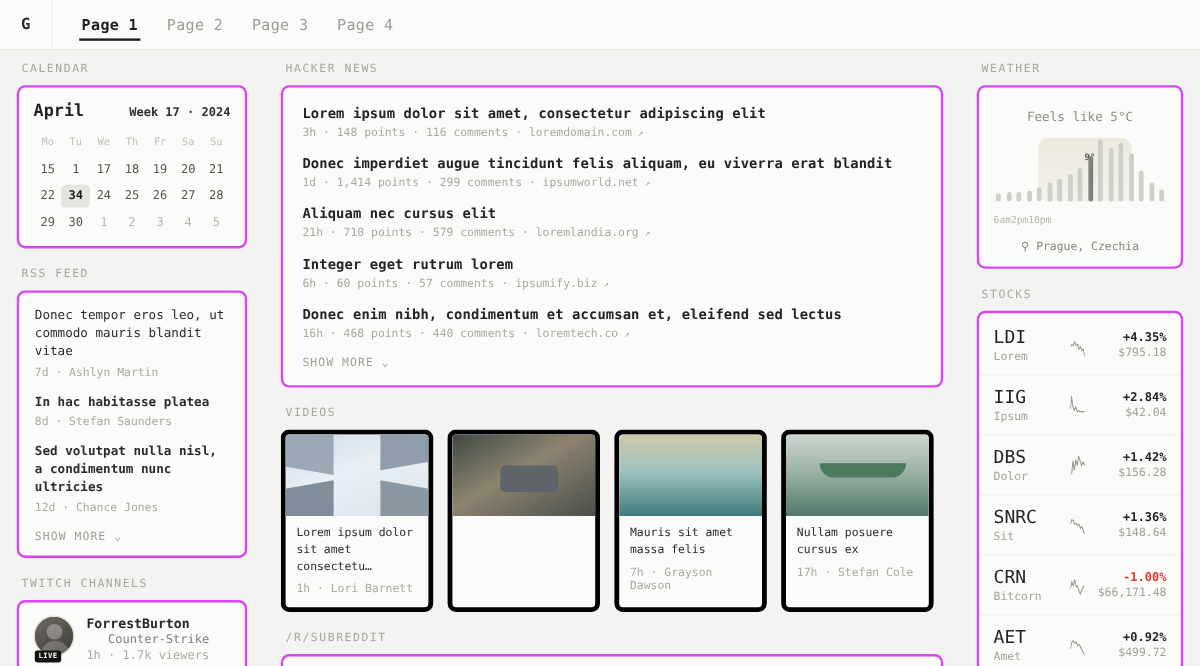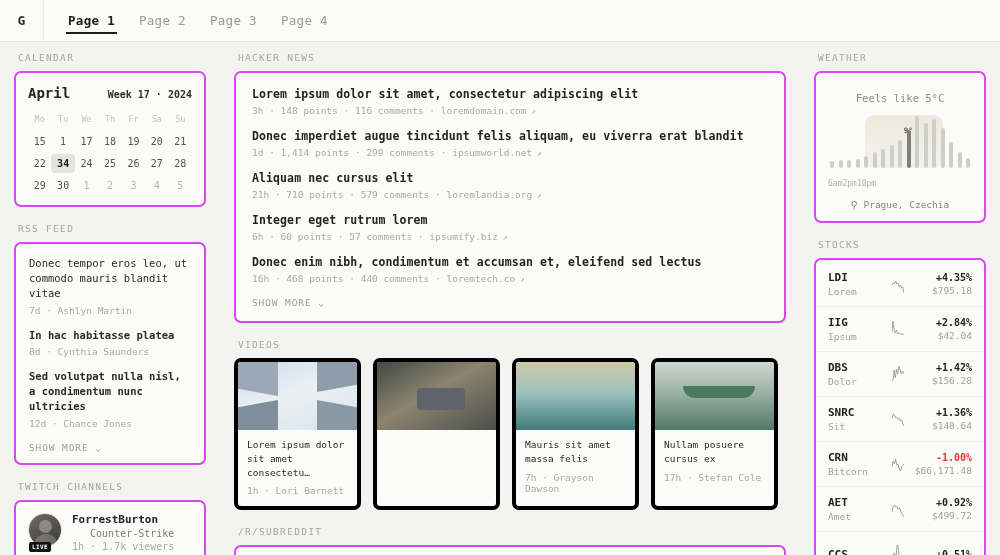--- a/index.html
+++ b/index.html
@@ -141,21 +141,21 @@
   .wx-loc { font-size: 9.5px; color: #86867f; margin-top: 11px; }
 
   
   .stk { padding: 2px 0 0; }
   .stk-row {
     display: flex; align-items: center; gap: 6px;
     padding: 9px 12px; border-bottom: 1px solid #efefed;
   }
   .stk-row:last-child { border-bottom: none; }
   .stk-id { width: 58px; }
-  .stk-sym { font-size: 11px; font-weight: bold; color: #232321; }
+  .stk-sym { font-size: 15px; font-weight: normal; color: #232321; }
   .stk-name { font-size: 9.5px; color: #a2a29d; margin-top: 2px; }
   .stk-spark { flex: 1; height: 26px; }
   .stk-vals { width: 62px; text-align: right; }
   .stk-chg { font-size: 10px; font-weight: bold; color: #232321; }
   .stk-chg.neg { color: #e0362c; }
   .stk-price { font-size: 9.5px; color: #a2a29d; margin-top: 2px; }
 
   .scrollcol { overflow: hidden; }
   .ext { font-size: 8px; }
 </style>
@@ -219,21 +219,21 @@
     <div class="sect">
       <div class="sect-title">RSS FEED</div>
       <div class="card rss">
         <div id="rss-list">
             <div class="rss-item">
               <div class="rss-title">Donec tempor eros leo, ut commodo mauris blandit vitae</div>
               <div class="rss-meta">7d · Ashlyn Martin</div>
             </div>
             <div class="rss-item">
               <div class="rss-title bold">In hac habitasse platea</div>
-              <div class="rss-meta">8d · Cynthia Saunders</div>
+              <div class="rss-meta">8d · Stefan Saunders</div>
             </div>
             <div class="rss-item">
               <div class="rss-title bold">Sed volutpat nulla nisl, a condimentum nunc ultricies</div>
               <div class="rss-meta">12d · Chance Jones</div>
             </div>
           </div>
         <div class="show-more">
           <span>SHOW MORE</span>
           <span class="chev"> ⌄</span>
         </div>

